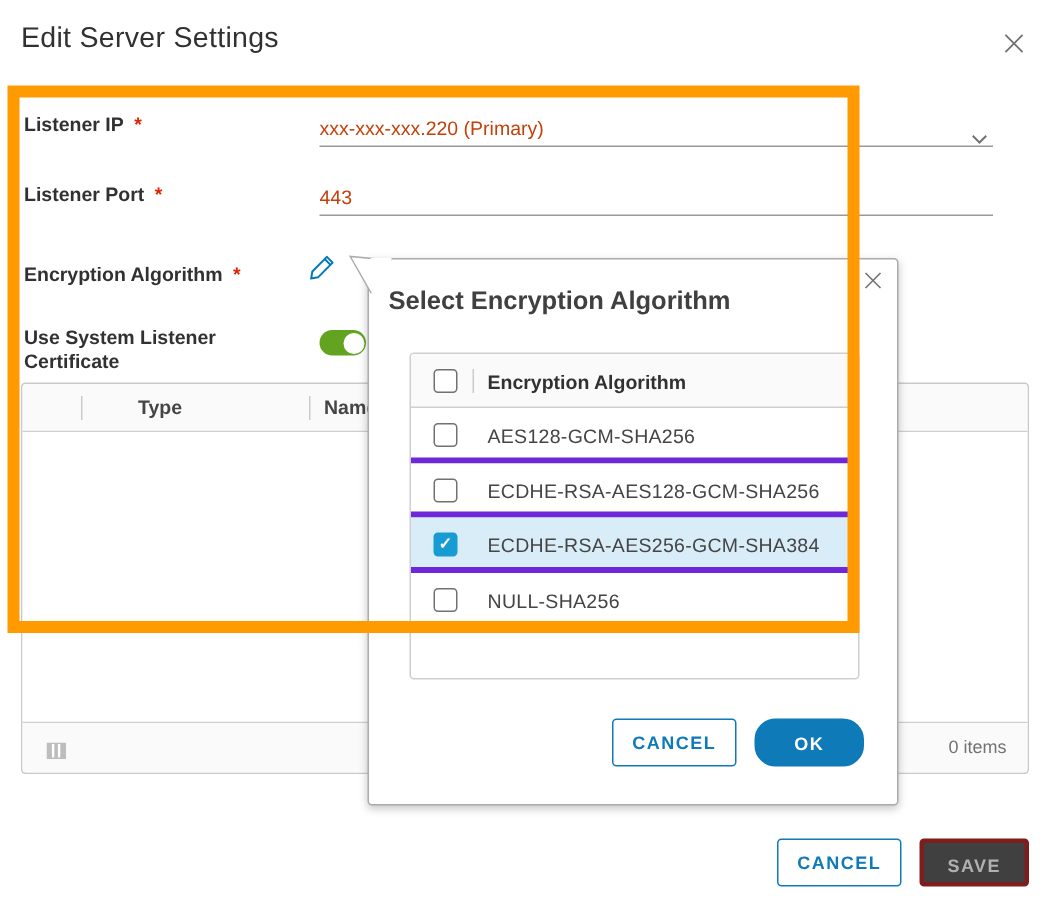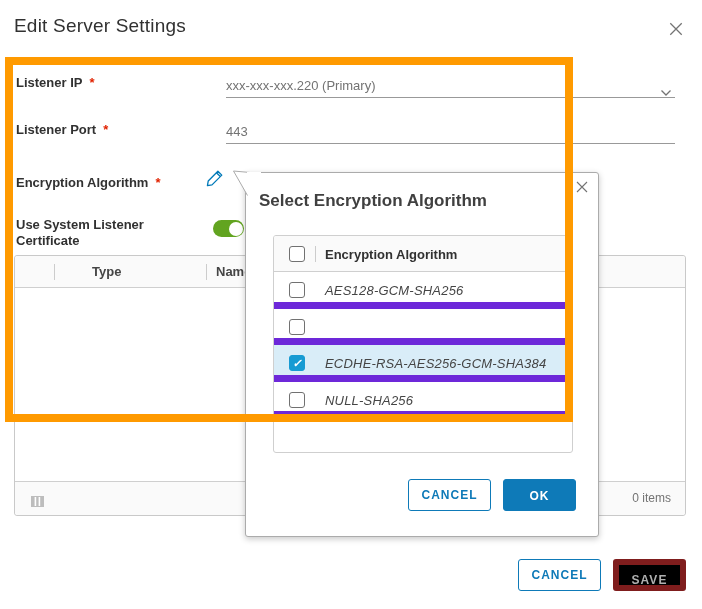--- a/index.html
+++ b/index.html
@@ -6,21 +6,21 @@
   html,body { background:#ffffff; }
   body { font-family:"Liberation Sans", sans-serif; color:#313131; }
   .stage { position:relative; width:702px; height:609px; background:#fff; overflow:hidden; }
 
   
   .page-title { position:absolute; left:14px; top:15px; font-size:19px; font-weight:400; color:#313131; letter-spacing:.2px; }
   .dlg-close { position:absolute; left:668px; top:21px; width:20px; height:20px; cursor:pointer; }
 
   .flabel { position:absolute; left:16px; font-size:13px; font-weight:700; color:#313131; line-height:16px; }
   .req { color:#e12200; margin-left:7px; font-size:13px; }
-  .finput { position:absolute; left:226px; width:449px; height:22px; border-bottom:1px solid #999; font-size:13px; color:#737373; line-height:20px; }
+  .finput { position:absolute; left:213px; width:449px; height:22px; border-bottom:1px solid #999; font-size:13px; color:#c2410c; line-height:20px; }
   .finput .chev { position:absolute; right:3px; top:7px; }
   .pencil-btn { position:absolute; left:205px; top:168px; width:22px; height:22px; cursor:pointer; }
   .toggle { position:absolute; left:213px; top:220px; width:31px; height:17px; border-radius:9px; background:#62a420; cursor:pointer; }
   .toggle .knob { position:absolute; top:1.5px; right:1.5px; width:14px; height:14px; border-radius:50%; background:#fff; }
 
   
   .srv-table { position:absolute; left:14px; top:255px; width:672px; height:261px; border:1px solid #c9c9c9; border-radius:3px; background:#fff; }
   .srv-head { position:relative; height:32px; background:#fafafa; border-bottom:1px solid #cfcfcf; border-radius:3px 3px 0 0; }
   .srv-head .sep { position:absolute; top:8px; width:1px; height:16px; background:#ccc; }
   .srv-head .hcell { position:absolute; top:8px; font-size:13px; font-weight:600; color:#454545; }
@@ -32,31 +32,31 @@
   
   .modal { position:absolute; left:245px; top:172px; width:354px; height:365px; background:#fff; border:1px solid #ababab; border-radius:3px; box-shadow:0 2px 6px rgba(0,0,0,.22); z-index:10; }
   .notch { position:absolute; left:-14px; top:-3px; }
   .modal-close { position:absolute; right:7px; top:7px; width:16px; height:16px; cursor:pointer; }
   .modal-title { position:absolute; left:13px; top:18px; font-size:17px; font-weight:700; color:#404040; }
   .mtable { position:absolute; left:27px; top:62px; width:300px; height:218px; border:1px solid #cfcfcf; border-radius:3px; background:#fff; overflow:hidden; }
   .mthead { position:relative; height:36px; background:#fafafa; border-bottom:1px solid #cfcfcf; }
   .mthead .sep { position:absolute; left:41px; top:10px; width:1px; height:16px; background:#ccc; }
   .mthead .hlabel { position:absolute; left:51px; top:11px; font-size:13px; font-weight:700; color:#313131; }
   .cb { position:absolute; left:15px; top:10px; width:16px; height:16px; border:1px solid #717171; border-radius:3px; background:#fff; cursor:pointer; }
-  .mrow { position:relative; height:36.5px; border-bottom:7px solid #6d28d9; background:#fff; cursor:pointer;font-style:italic; }
+  .mrow { position:relative; height:36.5px; border-bottom:4px solid #6d28d9; background:#fff; cursor:pointer; }
   .mrow.selected { background:#d9edf8; }
   .mrow .cb.checked { background:#179bd3; border-color:#179bd3; color:#fff; font-size:11px; font-weight:700; text-align:center; line-height:15px; }
   .mrow .rlabel { position:absolute; left:51px; top:11px; font-size:13px; color:#454545; letter-spacing:.2px; }
 
   .btn { position:absolute; height:32px; border-radius:3px; font-size:12px; font-weight:600; letter-spacing:1px; text-align:center; line-height:30px; cursor:pointer; font-family:"Liberation Sans",sans-serif; }
   .btn.outline { background:#fff; border:1px solid #0e7ab8; color:#0e7ab8; }
   .btn.solid { background:#0e7ab8; border:1px solid #0e7ab8; color:#fff; }
-  .btn.disabled { background:#000000; border:6px solid #7f1d1d; color:#b0b0b0; cursor:default; }
+  .btn.disabled { background:#404040; border:3px solid #7f1d1d; color:#b0b0b0; cursor:default; }
   .m-cancel { left:162px; top:306px; width:83px; }
-  .m-ok { left:257px; top:306px; width:73px; line-height:32px; }
+  .m-ok { left:257px; top:306px; width:73px; line-height:32px;border-radius:14px; }
   .d-cancel { left:518px; top:559px; width:83px; }
   .d-save { left:613px; top:559px; width:73px; }
 
   
   .highlight { position:absolute; left:5px; top:57px; width:568px; height:365px; border:8px solid #ff9a00; z-index:50; pointer-events:none; }
 </style>
 </head>
 <body>
 
 <div class="stage">
@@ -140,20 +140,21 @@
         <span class="sep"></span>
         <span class="hlabel">Encryption Algorithm</span>
       </div>
       <div id="modal-rows">
           <div class="mrow">
             <span class="cb"></span>
             <span class="rlabel">AES128-GCM-SHA256</span>
           </div>
           <div class="mrow">
             <span class="cb"></span>
+            <span class="rlabel">ECDHE-RSA-AES128-GCM-SHA256</span>
           </div>
           <div class="mrow selected">
             <span class="cb checked">✓</span>
             <span class="rlabel">ECDHE-RSA-AES256-GCM-SHA384</span>
           </div>
           <div class="mrow">
             <span class="cb"></span>
             <span class="rlabel">NULL-SHA256</span>
           </div>
         </div>

